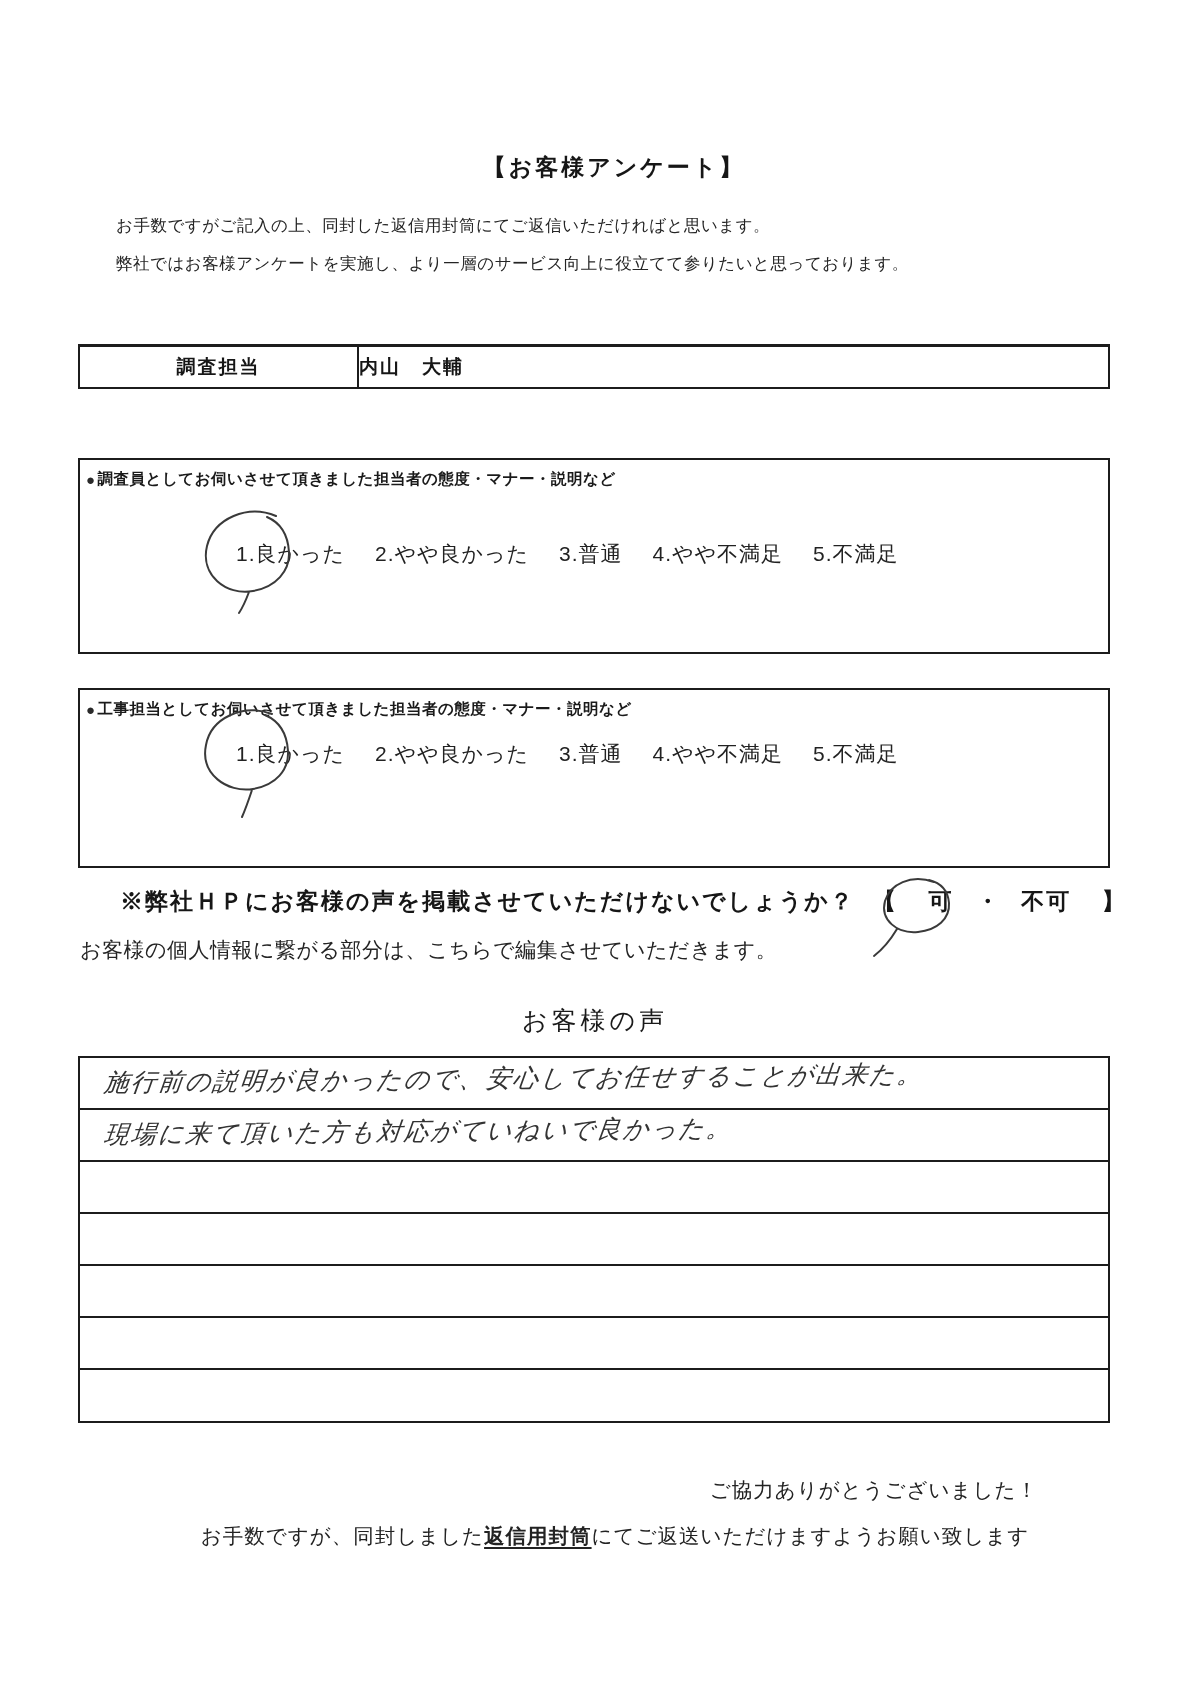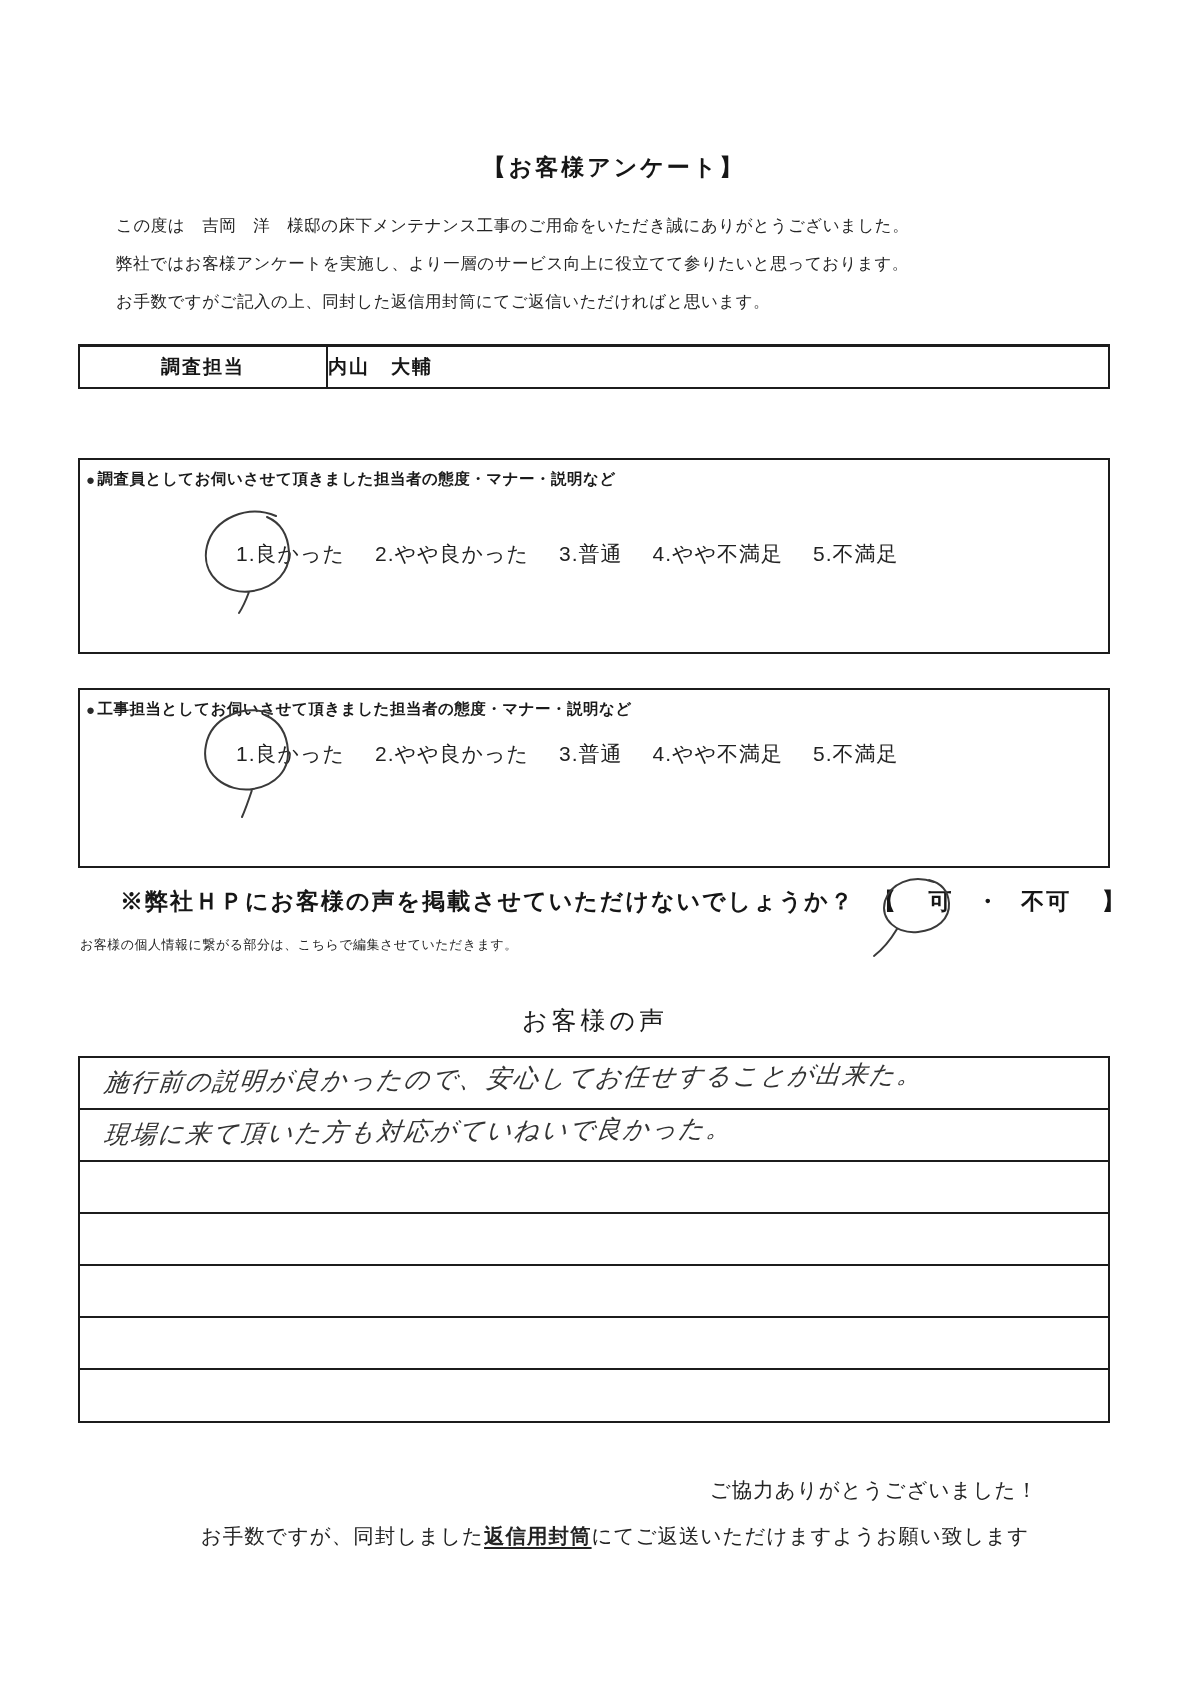--- a/index.html
+++ b/index.html
@@ -19,21 +19,21 @@
     font-size:16.5px;line-height:38px;color:#242424;letter-spacing:0.5px;
   }
 
   .staff-table{
     position:absolute;left:78px;top:344px;width:1032px;
     border:2px solid #1c1c1c;border-top-width:3px;box-sizing:border-box;background:#fff;
   }
   .staff-row{display:flex;height:40px;align-items:stretch;}
   .staff-row + .staff-row{border-top:2px solid #1c1c1c;}
   .staff-label{
-    width:248px;border-right:2px solid #1c1c1c;display:flex;align-items:center;justify-content:center;
+    width:279px;border-right:2px solid #1c1c1c;display:flex;align-items:center;justify-content:center;
     font-size:19px;font-weight:bold;letter-spacing:2px;color:#161616;box-sizing:border-box;
   }
   .staff-value{
     flex:1;display:flex;align-items:center;
     font-size:19px;font-weight:bold;letter-spacing:2px;color:#161616;
   }
 
   .qbox{
     position:absolute;left:78px;width:1032px;border:2px solid #1c1c1c;box-sizing:border-box;background:#fff;
   }
@@ -52,21 +52,21 @@
   #qbox2 .qoptions{top:50px;}
 
   .hp-line{
     position:absolute;top:886px;left:120px;font-size:23px;font-weight:bold;
     letter-spacing:2px;color:#161616;white-space:nowrap;
   }
   .hp-bracket-open{margin-left:10px;}
   .hp-allow{margin:0 14px 0 22px;}
   .hp-deny{margin:0 22px 0 12px;}
   .hp-note{
-    position:absolute;top:936px;left:80px;font-size:13px;color:#242424;letter-spacing:0.5px;
+    position:absolute;top:936px;left:80px;font-size:21px;color:#242424;letter-spacing:0.5px;
   }
 
   .voice-heading{
     position:absolute;top:1004px;left:0;width:100%;text-align:center;
     font-size:25px;letter-spacing:4px;color:#1a1a1a;
   }
   .voice-box{
     position:absolute;left:78px;top:1056px;width:1032px;border:2px solid #1c1c1c;box-sizing:border-box;background:#fff;
   }
   .voice-row{height:50px;border-bottom:2px solid #1c1c1c;position:relative;overflow:visible;}
@@ -94,23 +94,22 @@
   .ink{fill:none;stroke:#3a3a3a;stroke-width:2;stroke-linecap:round;}
 </style>
 </head>
 <body>
 
 <div class="page">
 
   <div class="doc-title">【お客様アンケート】</div>
 
   <div class="intro">
-    <div>この度は　吉岡　洋　様邸の床下メンテナンス工事のご用命をいただき誠にありがとうございました。</div>
+    <div>お手数ですがご記入の上、同封した返信用封筒にてご返信いただければと思います。</div>
     <div>弊社ではお客様アンケートを実施し、より一層のサービス向上に役立てて参りたいと思っております。</div>
-    <div>お手数ですがご記入の上、同封した返信用封筒にてご返信いただければと思います。</div>
   </div>
 
   <div class="staff-table">
     <div class="staff-row">
       <div class="staff-label">調査担当</div>
       <div class="staff-value">内山　大輔</div>
     </div>
   </div>
 
   <div class="qbox" id="qbox1">

